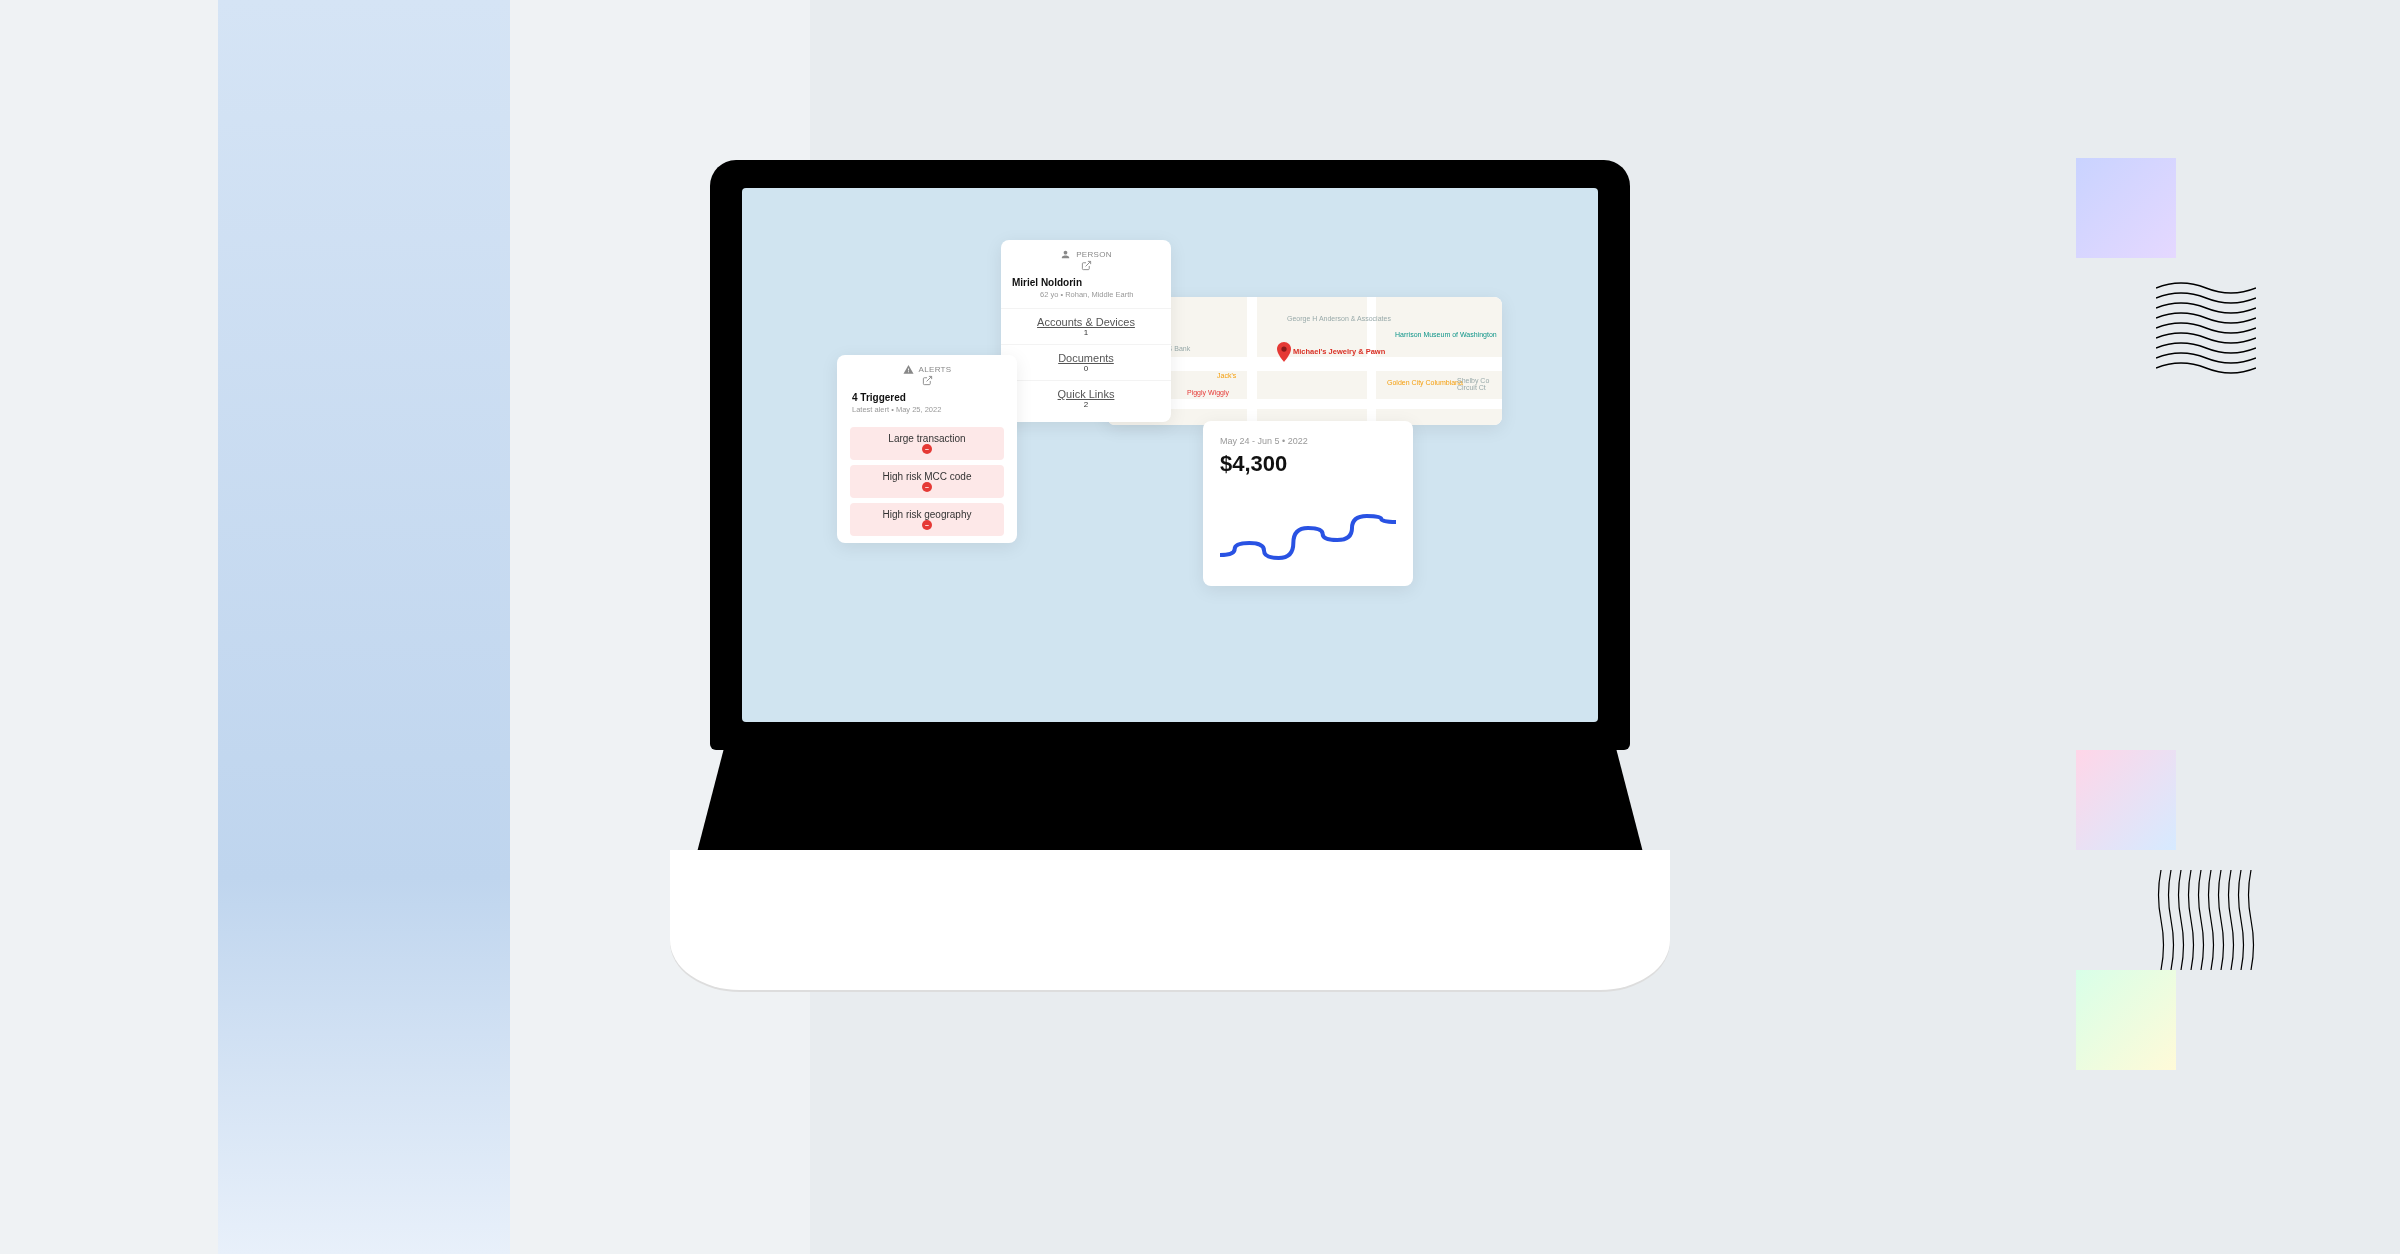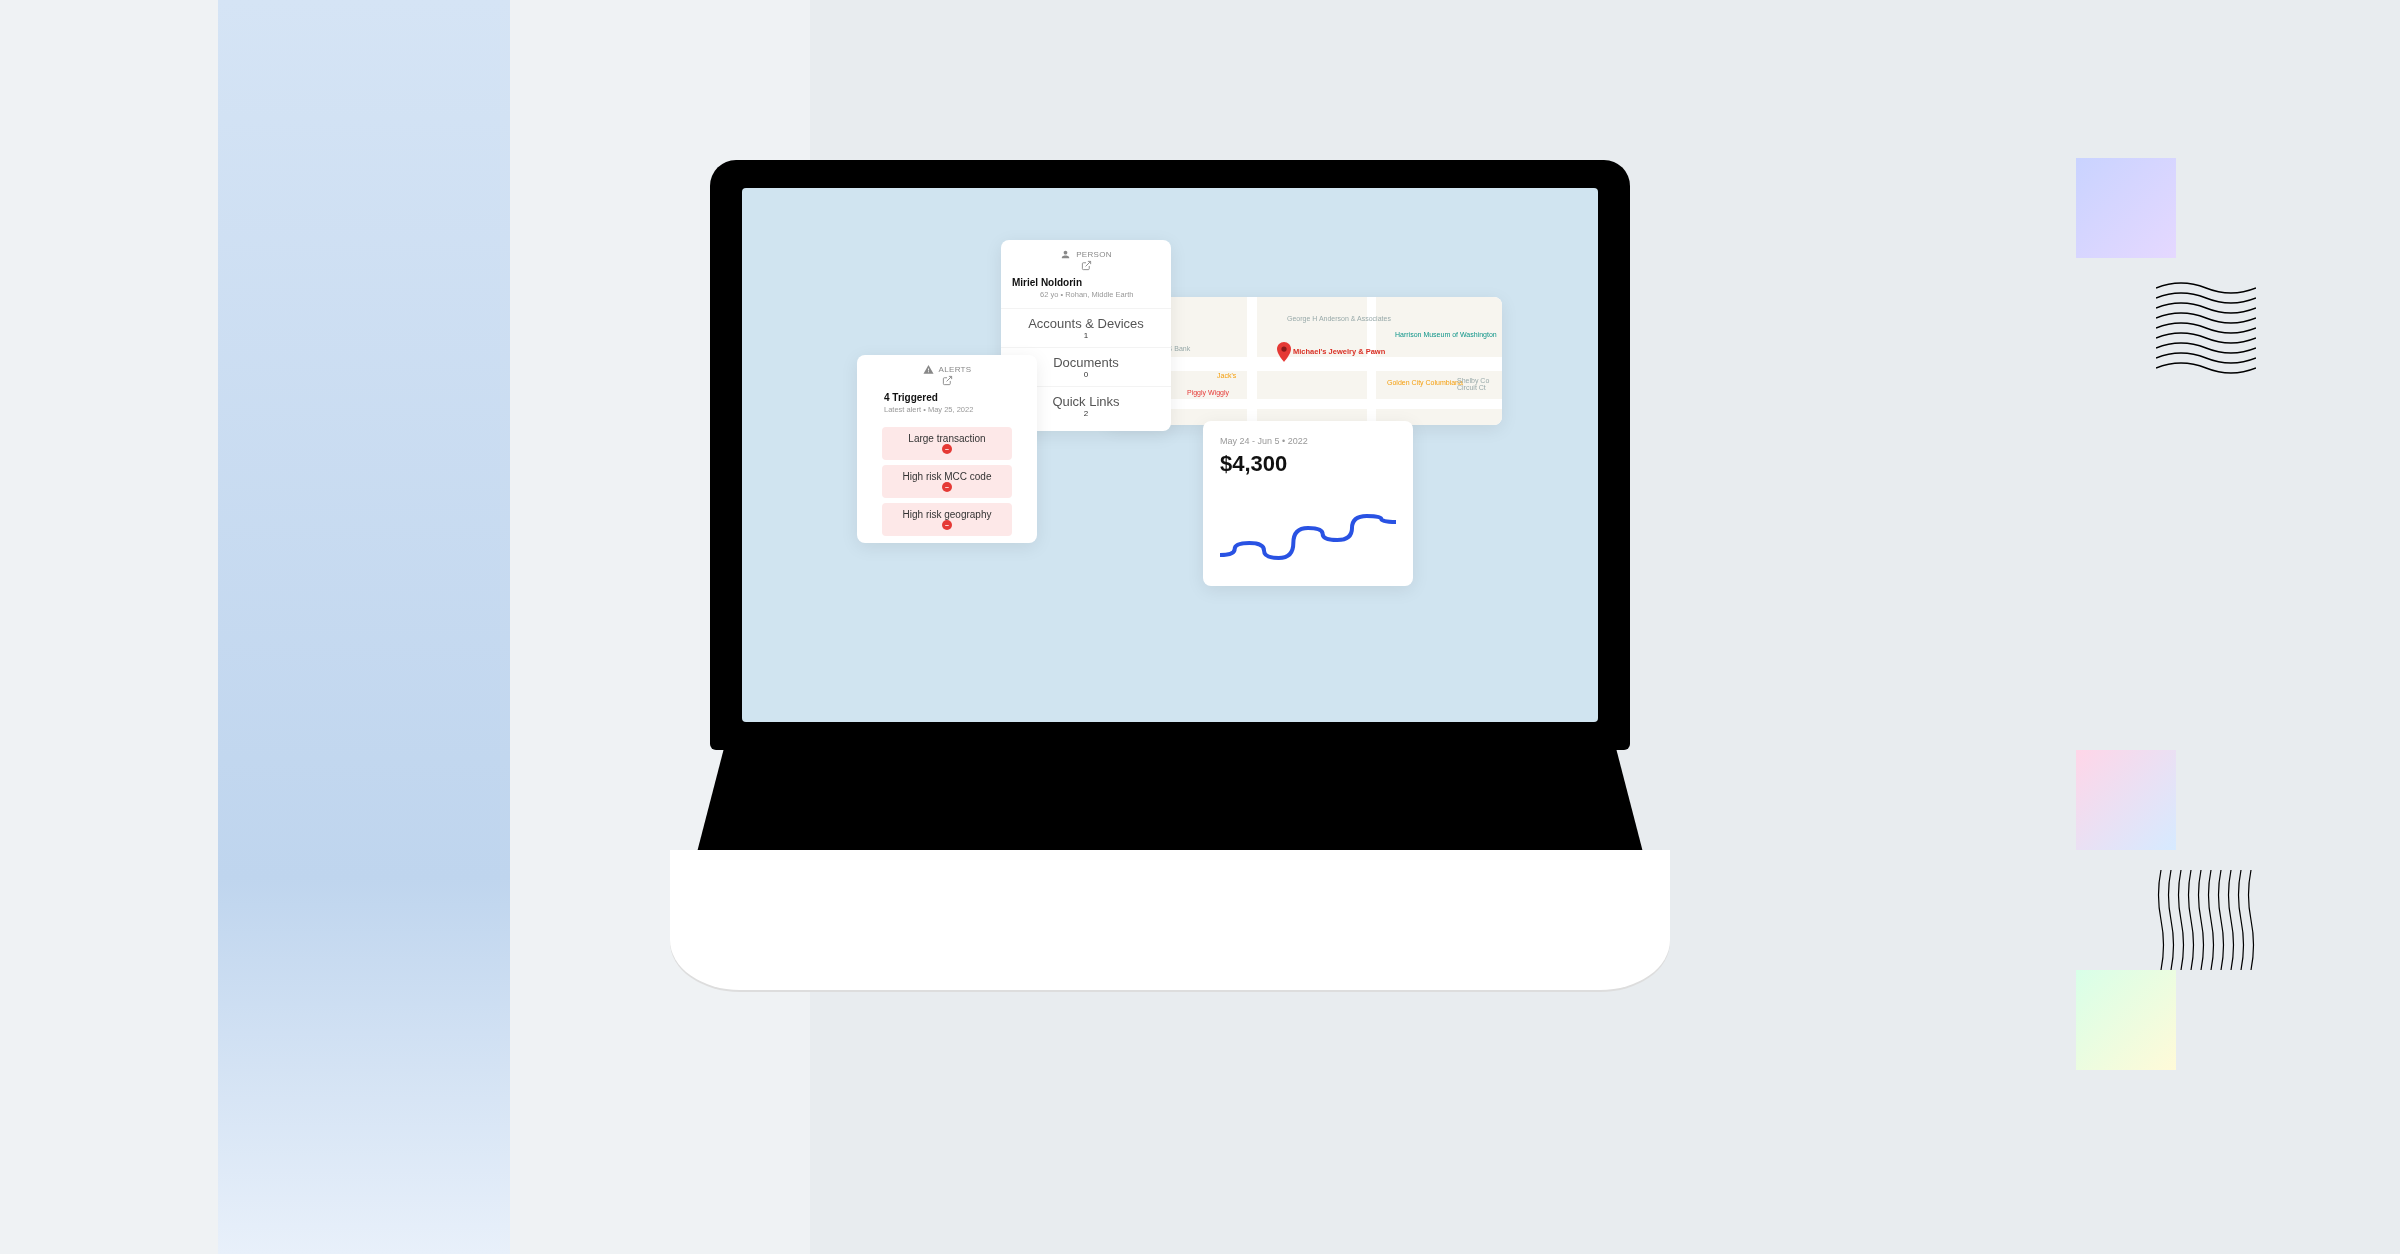--- a/index.html
+++ b/index.html
@@ -7,34 +7,34 @@
 .bg-left{position:absolute;left:0;top:0;width:810px;height:100%;background:#eff2f4;}
 .bg-grad{position:absolute;left:218px;top:0;width:292px;height:100%;background:linear-gradient(180deg,#d5e4f5 0%,#bfd5ee 70%,#e8f0fa 100%);}
 .laptop{position:absolute;left:670px;top:160px;width:1000px;}
 .screen-bezel{width:920px;height:590px;background:#000;border-radius:26px 26px 6px 6px;margin:0 auto;padding:28px 32px;}
 .screen{width:100%;height:100%;background:#d0e4f0;border-radius:4px;position:relative;}
 .base{width:1000px;height:300px;position:relative;}
 .keyboard{position:absolute;top:0;left:25px;width:950px;height:110px;background:#000;clip-path:polygon(3% 0,97% 0,100% 100%,0 100%);border-radius:4px;}
 .palm{position:absolute;top:100px;left:0;width:1000px;height:140px;background:#fff;border-radius:0 0 70px 70px/0 0 50px 50px;overflow:hidden;box-shadow:0 2px 0 #ddd;}
 .stipple{position:absolute;inset:0;background-image:radial-gradient(circle,#0003 0.7px,transparent 0.7px);background-size:4px 4px;opacity:.5;}
 .card{position:absolute;background:#fff;border-radius:8px;box-shadow:0 4px 18px rgba(0,0,0,.08);}
-.alerts{left:95px;top:167px;width:180px;padding:9px 16px 7px;margin-left:20px;}
+.alerts{left:95px;top:167px;width:180px;padding:9px 4px 7px;}
 .df{display:flex;align-items:center;}
 .jsb{justify-content:space-between;flex-direction:column;}
 .px{padding-left:11px;padding-right:11px;}
 .ico{width:11px;height:11px;color:#888;}
 .lbl{font-size:8px;color:#888;letter-spacing:.3px;}
 .ttl{font-size:10px;font-weight:600;color:#111;}
 .sub{font-size:7.5px;color:#999;}
 .alert-row{margin:5px 9px 0;padding:6px 8px;background:#fde8e8;border-radius:4px;}
 .al-txt{font-size:10px;color:#333;}
 .dot{width:10px;height:10px;border-radius:50%;background:#e53935;color:#fff;font-size:7px;font-weight:700;text-align:center;line-height:10px;}
 .person{left:259px;top:52px;width:170px;padding:9px 0 6px;}
 .stat{padding:7px 11px;border-top:1px solid #f3f3f3;}
-.st-l{font-size:13px;color:#555;}
+.st-l{font-size:11px;color:#555;text-decoration:underline;}
 .st-v{font-size:8px;color:#333;}
 .map{left:365px;top:109px;width:395px;height:128px;overflow:hidden;}
 .mapbg{width:100%;height:100%;background:#f7f5ef;}
 .road{position:absolute;background:#fff;}
 .m-poi{position:absolute;font-size:7px;}
 .pin{position:absolute;left:170px;top:45px;}
 .pin-lbl{position:absolute;left:186px;top:50px;font-size:7.5px;font-weight:600;color:#d93025;white-space:nowrap;}
 .chart{left:461px;top:233px;width:210px;height:165px;padding:15px 17px;}
 .c-date{font-size:9px;color:#999;}
 .c-amt{font-size:22px;font-weight:600;color:#111;margin-top:5px;}

